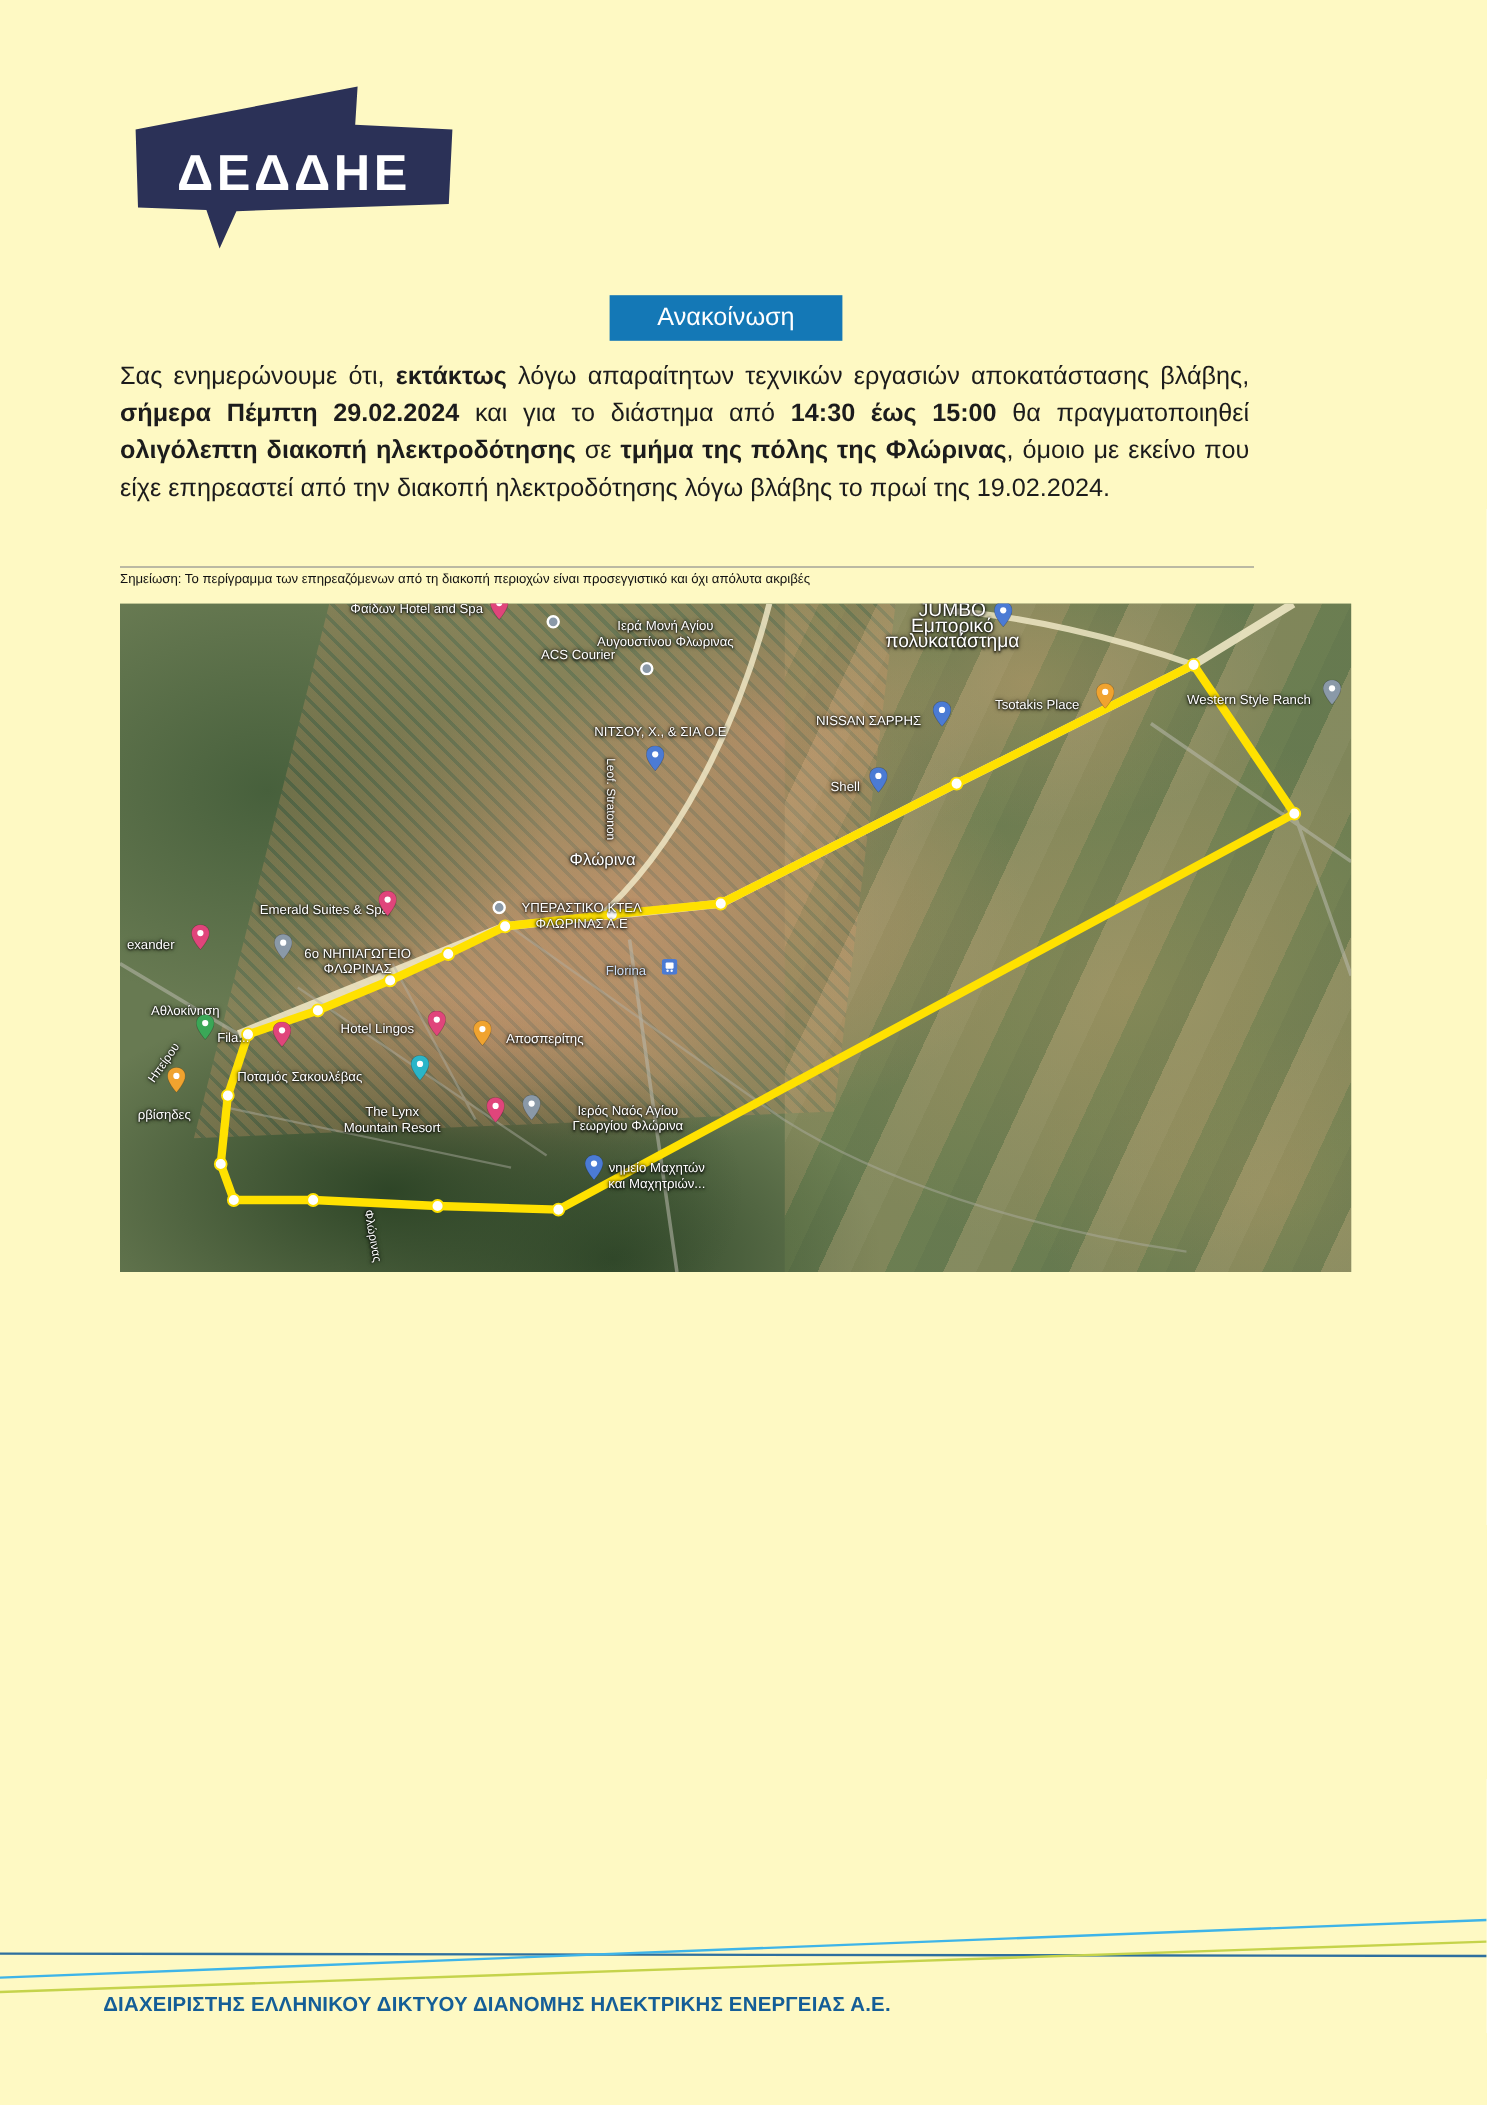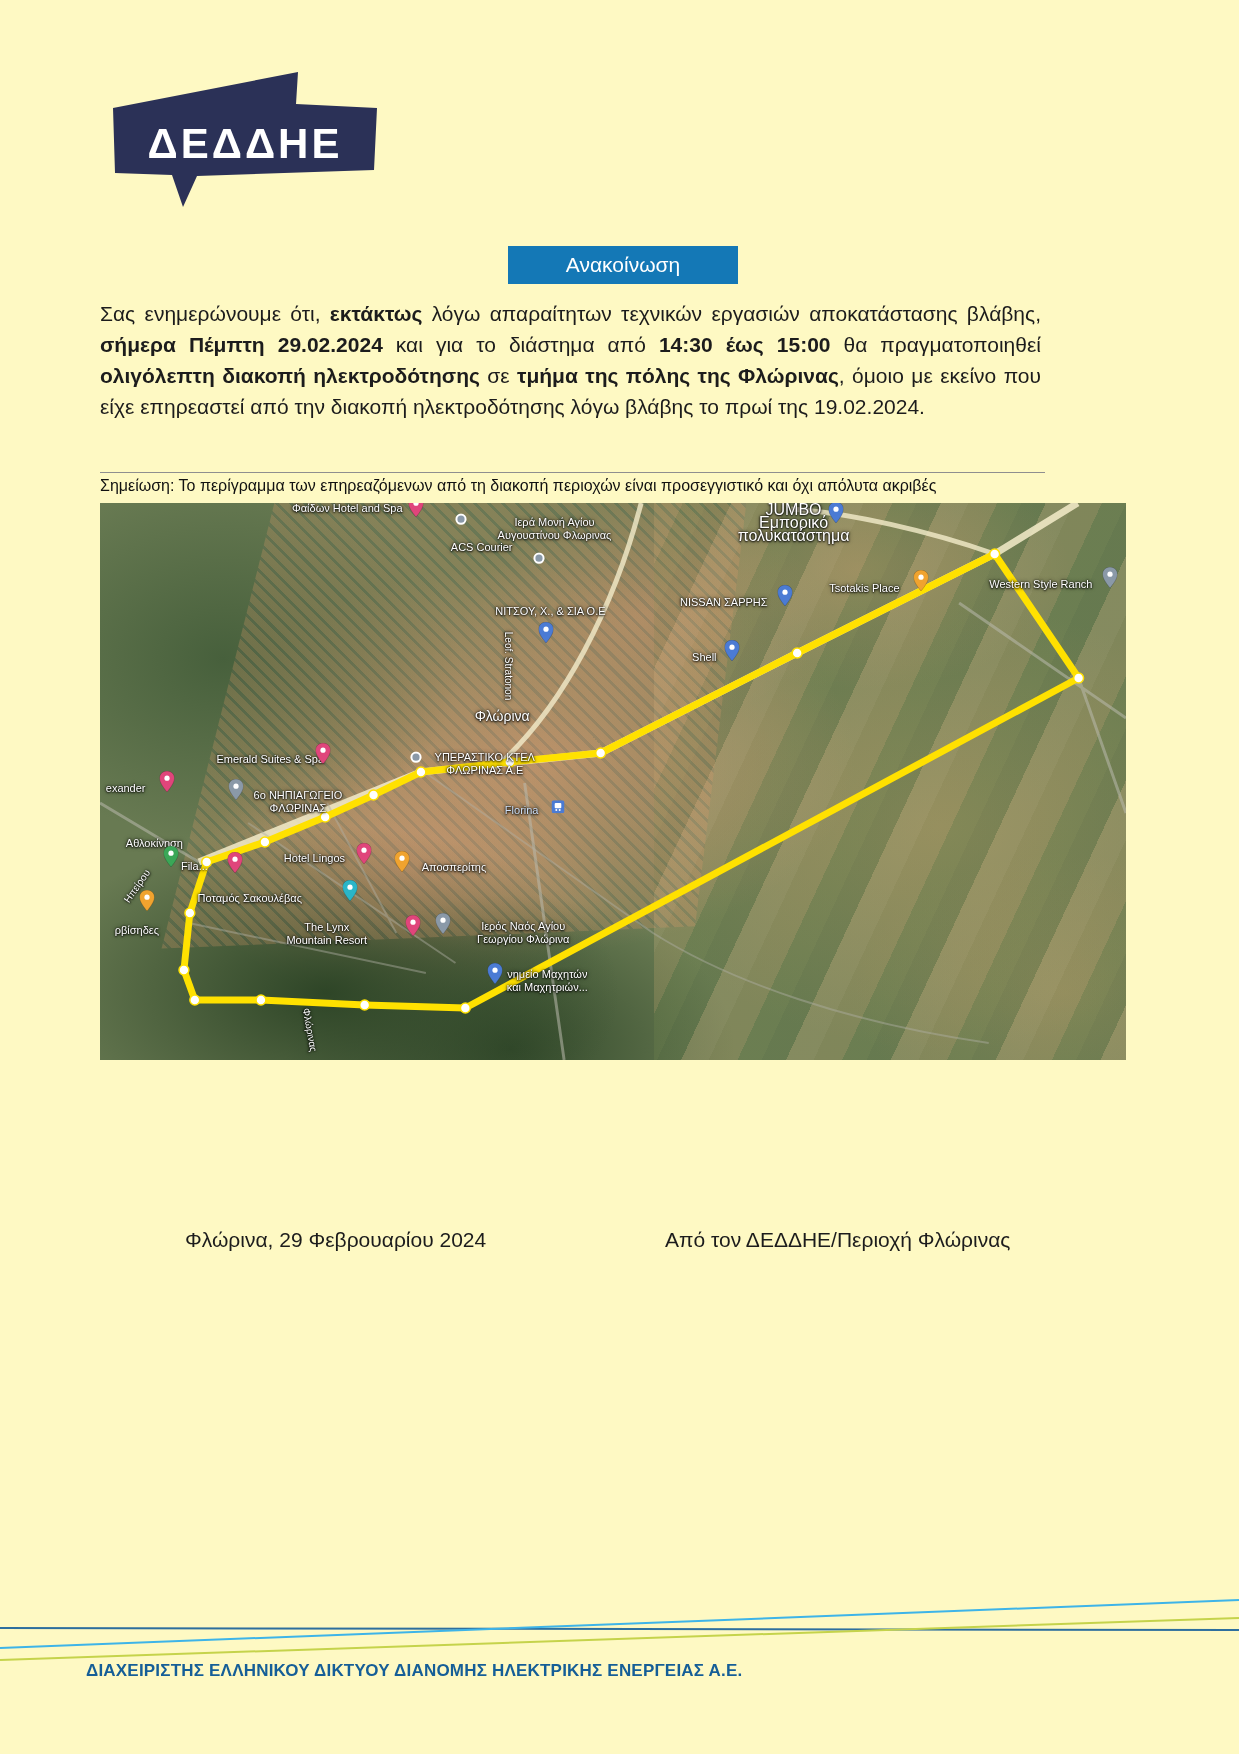--- a/index.html
+++ b/index.html
@@ -2,30 +2,30 @@
 <html lang="el"><head>
 <meta charset="utf-8">
 <style>
   html,body{margin:0;padding:0;background:#ffffff;}
   .page{position:relative;width:1239px;height:1754px;background:#fef9c3;overflow:hidden;
         font-family:"Liberation Sans","DejaVu Sans",sans-serif;color:#1c1c1c;}
   
   .logo{position:absolute;left:108px;top:68px;width:272px;height:145px;}
   .logo text{font-family:"Liberation Sans",sans-serif;font-weight:bold;letter-spacing:3px;}
   
-  .banner{position:absolute;left:508px;top:246px;width:230px;height:38px;display:flex;
+  .banner{position:absolute;left:508px;top:246px;width:194px;height:38px;display:flex;
           align-items:center;justify-content:center;}
   .banner span{color:#fff;font-size:21px;}
   
   .intro{position:absolute;left:100px;top:298px;width:941px;font-size:21px;line-height:31px;
          text-align:justify;margin:0;}
   .intro strong{font-weight:bold;}
   
   .note-rule{position:absolute;left:100px;top:472px;width:945px;height:0;border-top:1px solid #8f8f8f;}
-  .map-note{position:absolute;left:100px;top:477px;width:960px;font-size:16px;margin:0;color:#111;}
+  .map-note{position:absolute;left:100px;top:477px;width:960px;font-size:11px;margin:0;color:#111;}
   
   .map{position:absolute;left:100px;top:503px;width:1026px;height:557px;overflow:hidden;
        background-color:#687a52;
        background-image:
          radial-gradient(ellipse 340px 260px at 12% 28%, #47603c 0%, rgba(71,96,60,0) 70%),
          radial-gradient(ellipse 420px 240px at 22% 88%, #2e4527 0%, rgba(46,69,39,0) 70%),
          radial-gradient(ellipse 320px 220px at 40% 98%, #31482a 0%, rgba(49,72,42,0) 70%),
          radial-gradient(ellipse 500px 300px at 42% 46%, rgba(199,150,113,.78) 0%, rgba(199,150,113,0) 65%),
          radial-gradient(ellipse 320px 210px at 30% 66%, rgba(205,155,118,.8) 0%, rgba(205,155,118,0) 65%),
          radial-gradient(ellipse 280px 170px at 53% 20%, rgba(190,144,108,.6) 0%, rgba(190,144,108,0) 65%),
@@ -217,24 +217,20 @@
           <path d="M7.5 0C3.4 0 0 3.2 0 7.2 0 12.6 7.5 21 7.5 21S15 12.6 15 7.2C15 3.2 11.6 0 7.5 0Z" fill="#8a99a8" stroke="rgba(0,0,0,.3)" stroke-width=".6"></path>
           <circle cx="7.5" cy="7.2" r="2.6" fill="#fff"></circle>
         </svg></div>
       <div class="map-marker" style="left: 38.5%; top: 85.3%;"><svg width="15" height="21" viewBox="0 0 15 21">
           <path d="M7.5 0C3.4 0 0 3.2 0 7.2 0 12.6 7.5 21 7.5 21S15 12.6 15 7.2C15 3.2 11.6 0 7.5 0Z" fill="#4b7bd4" stroke="rgba(0,0,0,.3)" stroke-width=".6"></path>
           <circle cx="7.5" cy="7.2" r="2.6" fill="#fff"></circle>
         </svg></div>
     </div>
 
 
-  <div class="signature">
-    <span class="place-date">Φλώρινα, 29 Φεβρουαρίου 2024</span>
-    <span class="signed-by">Από τον ΔΕΔΔΗΕ/Περιοχή Φλώρινας</span>
-  </div>
 
   <svg class="footer-lines" viewBox="0 0 1239 80" preserveAspectRatio="none">
     <line x1="0" y1="38" x2="1239" y2="40" stroke="#2e6f9e" stroke-width="2"></line>
     <line x1="0" y1="58" x2="1239" y2="10" stroke="#3eb4e8" stroke-width="2"></line>
     <line x1="0" y1="70" x2="1239" y2="28" stroke="#c5d34b" stroke-width="2"></line>
   </svg>
   <p class="footer-text" style="color:#155e97;">ΔΙΑΧΕΙΡΙΣΤΗΣ ΕΛΛΗΝΙΚΟΥ ΔΙΚΤΥΟΥ ΔΙΑΝΟΜΗΣ ΗΛΕΚΤΡΙΚΗΣ ΕΝΕΡΓΕΙΑΣ Α.Ε.</p>
 
 </div>
 

